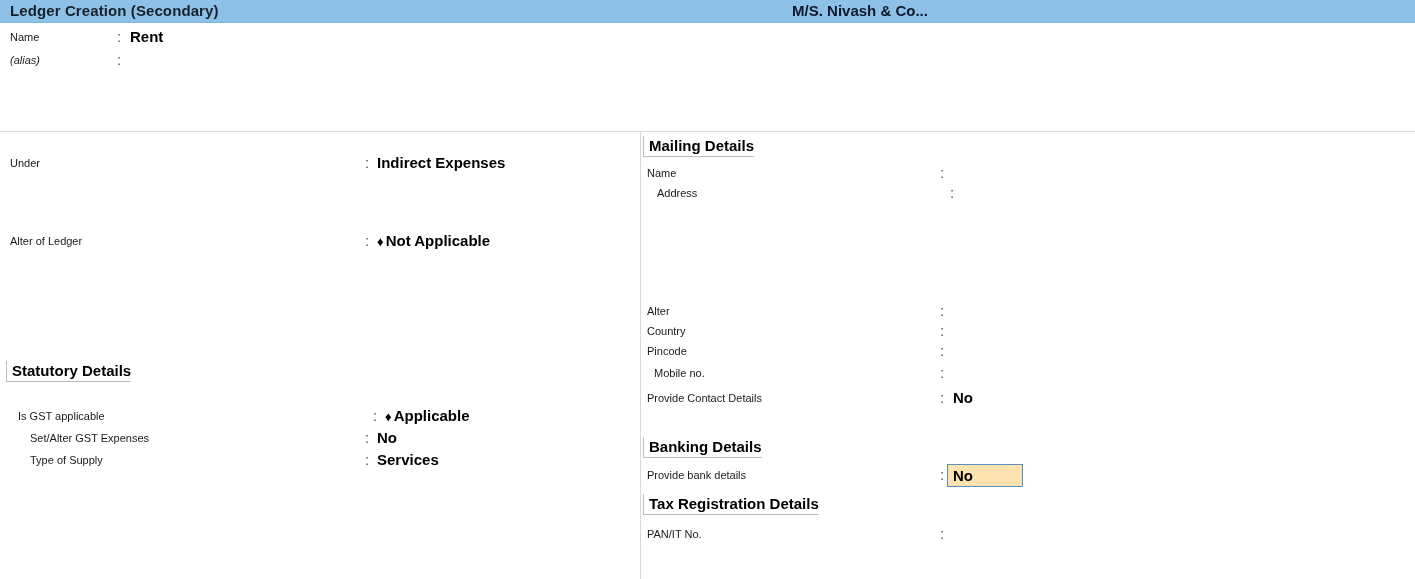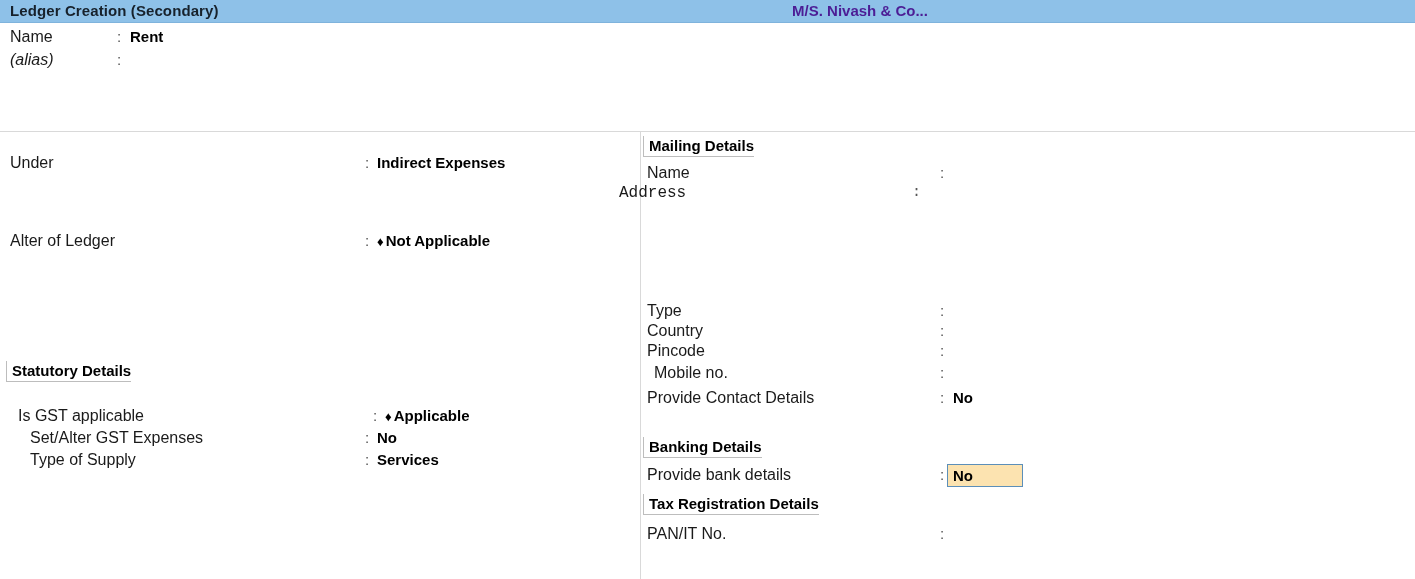--- a/index.html
+++ b/index.html
@@ -36,21 +36,21 @@
   }
   .titlebar .company-title {
     position: absolute;
     left: 0; top: 2px;
     width: 1415px;
     text-align: center;
     padding-left: 305px;
     box-sizing: border-box;
     font-size: 15px;
     font-weight: bold;
-    color: #4c1d95;
+    color: #0f172a;
   }
 
   
   .h-divider {
     position: absolute;
     left: 0; top: 131px;
     width: 1415px;
     height: 1px;
     background: #D9D9D9;
   }
@@ -65,21 +65,21 @@
   
   .row {
     position: absolute;
     height: 20px;
     line-height: 20px;
     white-space: nowrap;
   }
   .lbl {
     position: absolute;
     top: 0;
-    font-size: 16px;
+    font-size: 11px;
     color: #1A1A1A;
   }
   .lbl.italic { font-style: italic; }
   .colon {
     position: absolute;
     top: 0;
     font-size: 15px;
     color: #555;
   }
   .val {
@@ -180,28 +180,28 @@
 </div>
 
 <div class="section-head" style="left:643px; top:136px;">Mailing Details</div>
 
 <div class="row" style="left:640px; top:163px; width:500px;">
   <span class="lbl" style="left:7px;">Name</span>
   <span class="colon" style="left:300px;">:</span>
   <span class="val" style="left:313px;"></span>
 </div>
 
-<div class="row" style="left:612px; top:183px; width:500px;font-family:Liberation Mono, monospace;">
+<div class="row" style="left:650px; top:183px; width:500px;">
   <span class="lbl" style="left:7px;">Address</span>
   <span class="colon" style="left:300px;">:</span>
   <span class="val" style="left:313px;"></span>
 </div>
 
 <div class="row" style="left:640px; top:301px; width:500px;">
-  <span class="lbl" style="left:7px;">Type</span>
+  <span class="lbl" style="left:7px;">Alter</span>
   <span class="colon" style="left:300px;">:</span>
   <span class="val" style="left:313px;"></span>
 </div>
 
 <div class="row" style="left:640px; top:321px; width:500px;padding-left:16px;">
   <span class="lbl" style="left:7px;">Country</span>
   <span class="colon" style="left:300px;">:</span>
   <span class="val" style="left:313px;"></span>
 </div>
 

